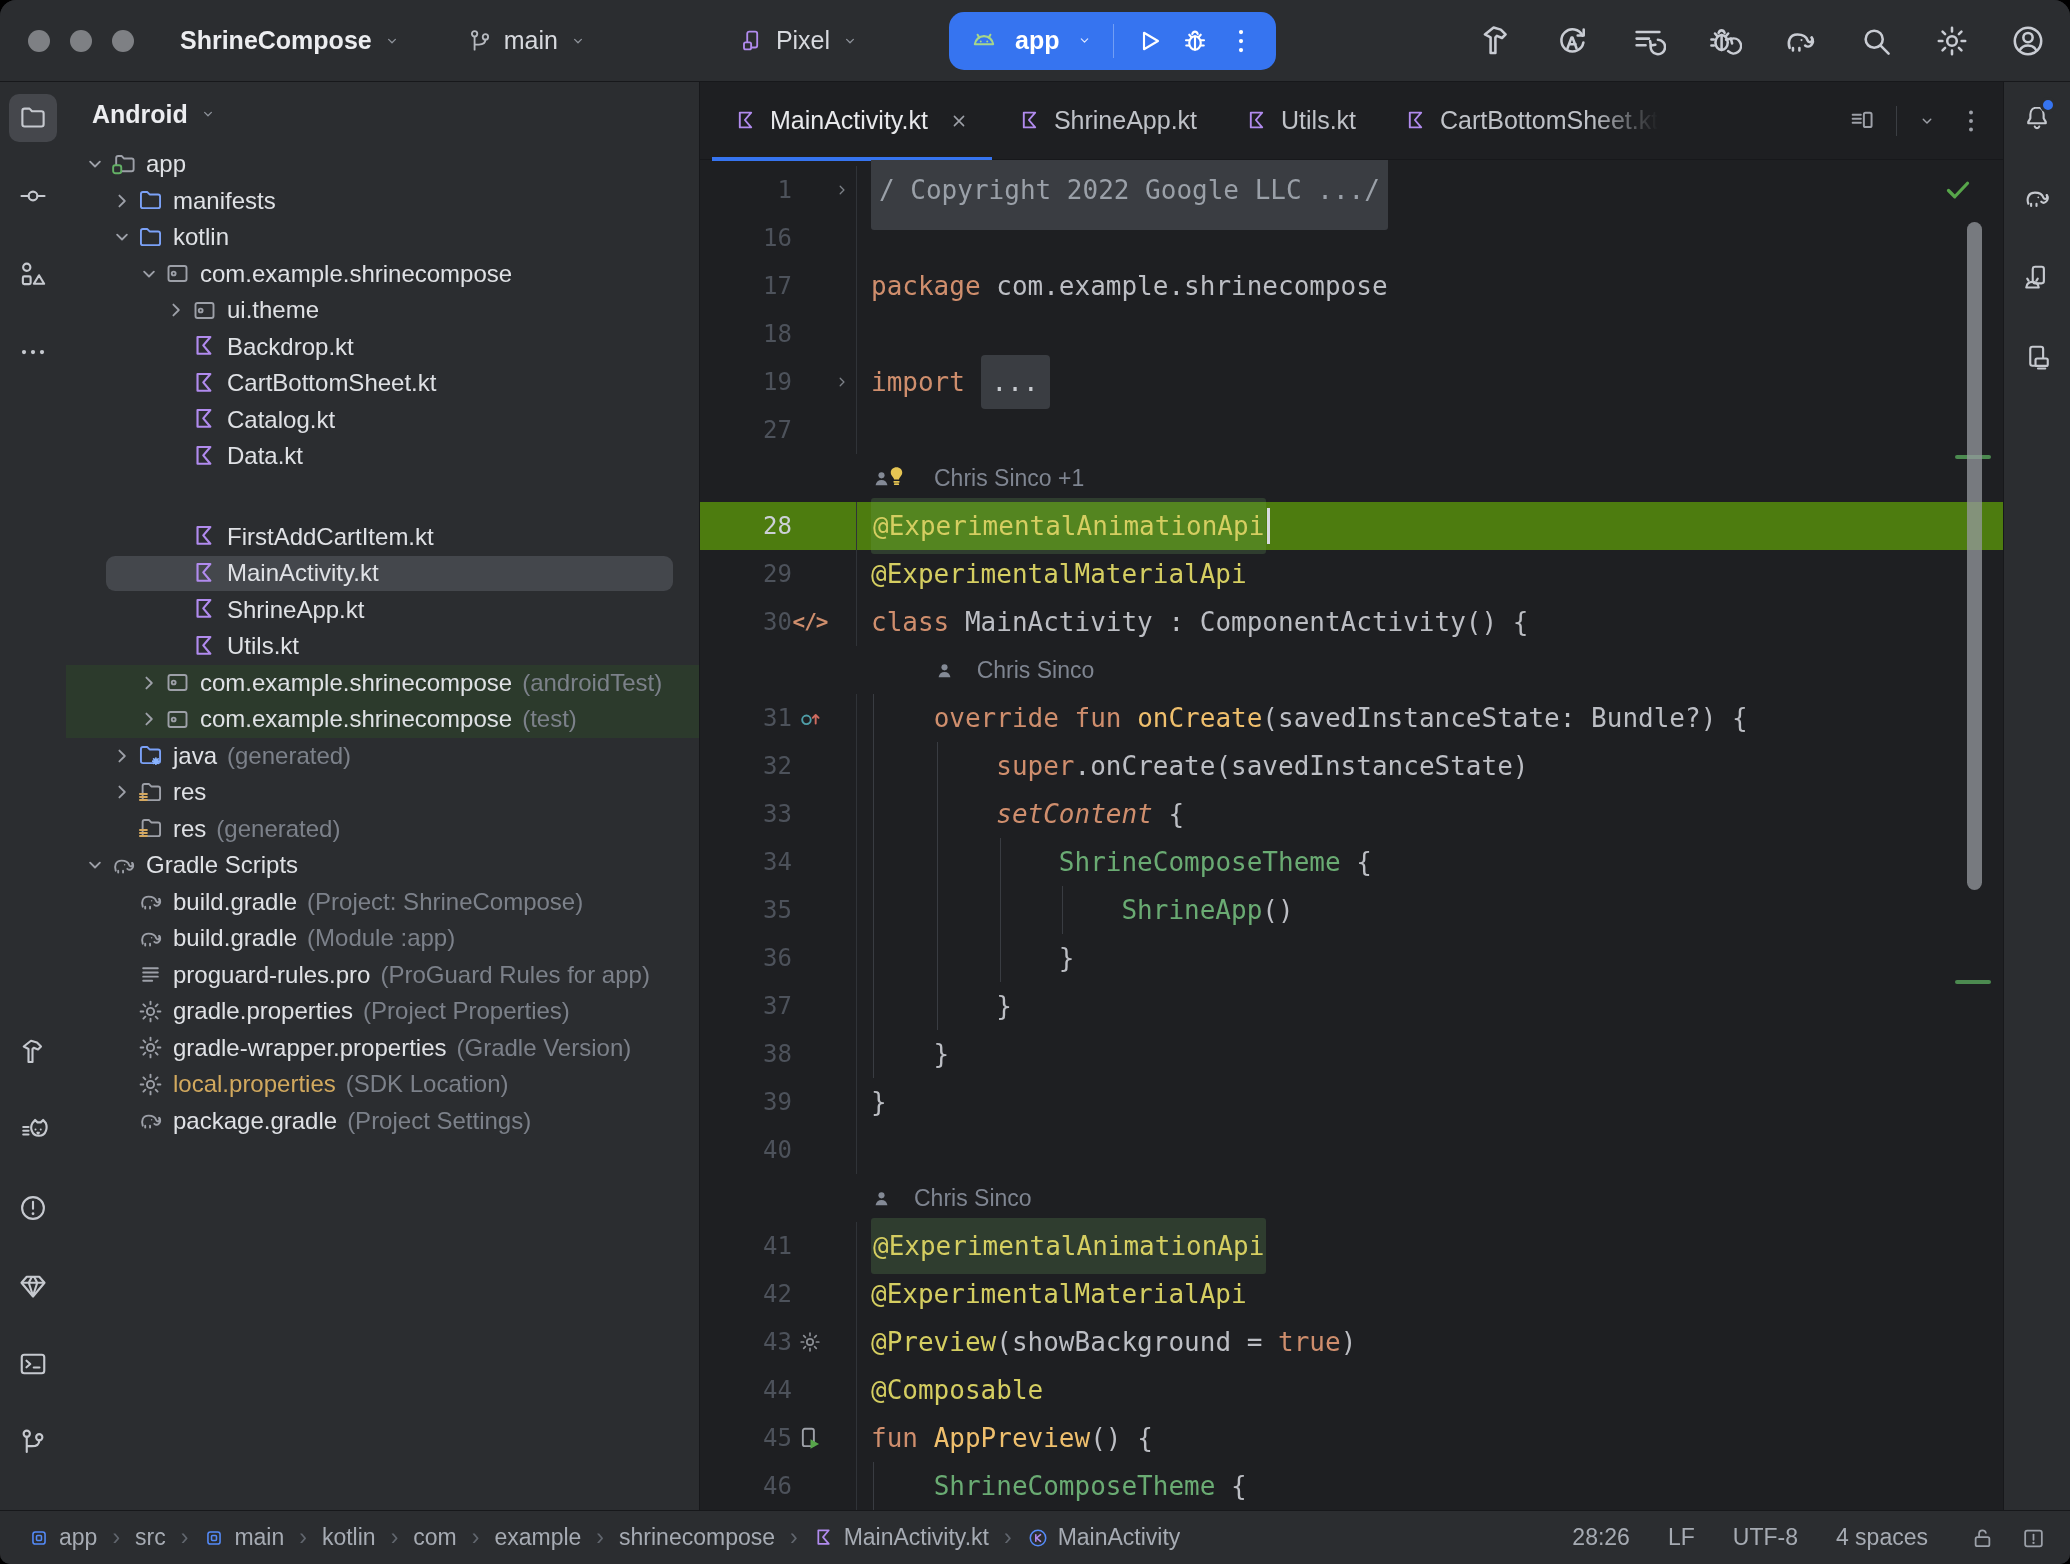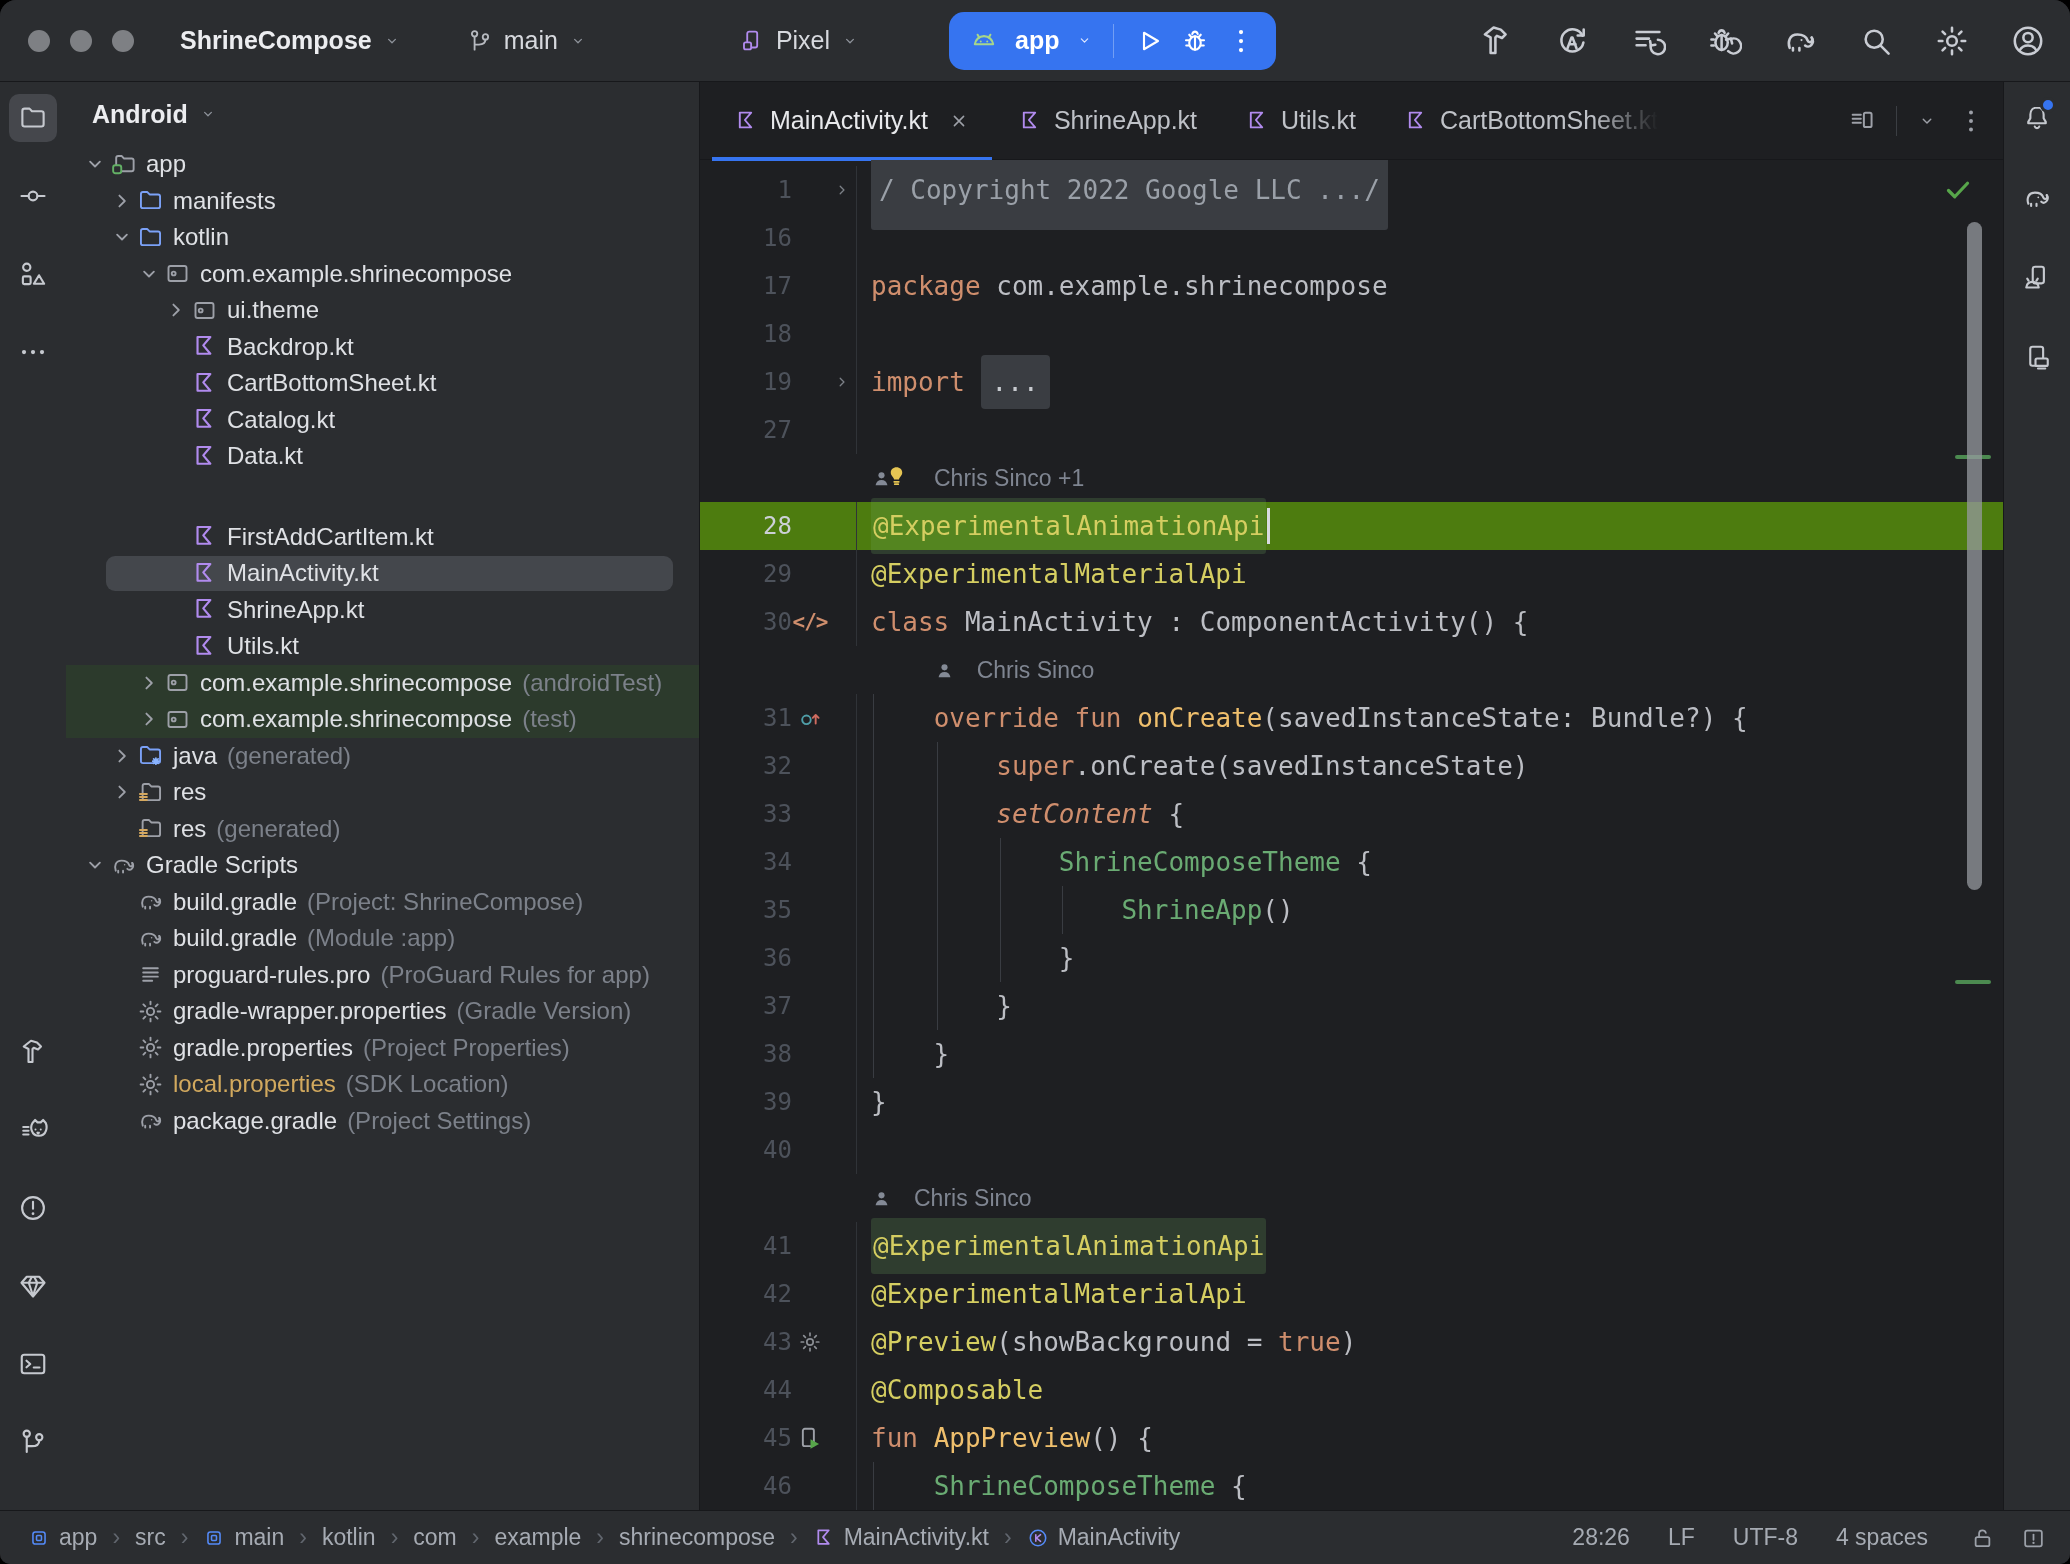--- a/index.html
+++ b/index.html
@@ -616,33 +616,33 @@
           <span class="tr-suffix">(ProGuard Rules for app)</span>
         </div>
         <div class="tree-row" style="padding-left: 43px;">
           <span class="tr-arrow ico"></span>
           <span class="tr-icon ico" style="color: rgb(157, 160, 168);">
             <svg viewBox="0 0 24 24" fill="none" stroke="currentColor" stroke-width="1.7" stroke-linecap="round" stroke-linejoin="round">
               <circle cx="12" cy="12" r="3.2"></circle>
               <path d="M12 3.2v2.4M12 18.4v2.4M20.8 12h-2.4M5.6 12H3.2M18.3 5.7l-1.7 1.7M7.4 16.6l-1.7 1.7M18.3 18.3l-1.7-1.7M7.4 7.4L5.7 5.7"></path>
             </svg>
           </span>
+          <span class="tr-label">gradle.properties</span>
+          <span class="tr-suffix">(Project Properties)</span>
+        </div>
+        <div class="tree-row" style="padding-left: 43px;">
+          <span class="tr-arrow ico"></span>
+          <span class="tr-icon ico" style="color: rgb(157, 160, 168);">
+            <svg viewBox="0 0 24 24" fill="none" stroke="currentColor" stroke-width="1.7" stroke-linecap="round" stroke-linejoin="round">
+              <circle cx="12" cy="12" r="3.2"></circle>
+              <path d="M12 3.2v2.4M12 18.4v2.4M20.8 12h-2.4M5.6 12H3.2M18.3 5.7l-1.7 1.7M7.4 16.6l-1.7 1.7M18.3 18.3l-1.7-1.7M7.4 7.4L5.7 5.7"></path>
+            </svg>
+          </span>
           <span class="tr-label">gradle-wrapper.properties</span>
           <span class="tr-suffix">(Gradle Version)</span>
-        </div>
-        <div class="tree-row" style="padding-left: 43px;">
-          <span class="tr-arrow ico"></span>
-          <span class="tr-icon ico" style="color: rgb(157, 160, 168);">
-            <svg viewBox="0 0 24 24" fill="none" stroke="currentColor" stroke-width="1.7" stroke-linecap="round" stroke-linejoin="round">
-              <circle cx="12" cy="12" r="3.2"></circle>
-              <path d="M12 3.2v2.4M12 18.4v2.4M20.8 12h-2.4M5.6 12H3.2M18.3 5.7l-1.7 1.7M7.4 16.6l-1.7 1.7M18.3 18.3l-1.7-1.7M7.4 7.4L5.7 5.7"></path>
-            </svg>
-          </span>
-          <span class="tr-label">gradle.properties</span>
-          <span class="tr-suffix">(Project Properties)</span>
         </div>
         <div class="tree-row" style="padding-left: 43px;">
           <span class="tr-arrow ico"></span>
           <span class="tr-icon ico" style="color: rgb(157, 160, 168);">
             <svg viewBox="0 0 24 24" fill="none" stroke="currentColor" stroke-width="1.7" stroke-linecap="round" stroke-linejoin="round">
               <circle cx="12" cy="12" r="3.2"></circle>
               <path d="M12 3.2v2.4M12 18.4v2.4M20.8 12h-2.4M5.6 12H3.2M18.3 5.7l-1.7 1.7M7.4 16.6l-1.7 1.7M18.3 18.3l-1.7-1.7M7.4 7.4L5.7 5.7"></path>
             </svg>
           </span>
           <span class="tr-label orange">local.properties</span>

